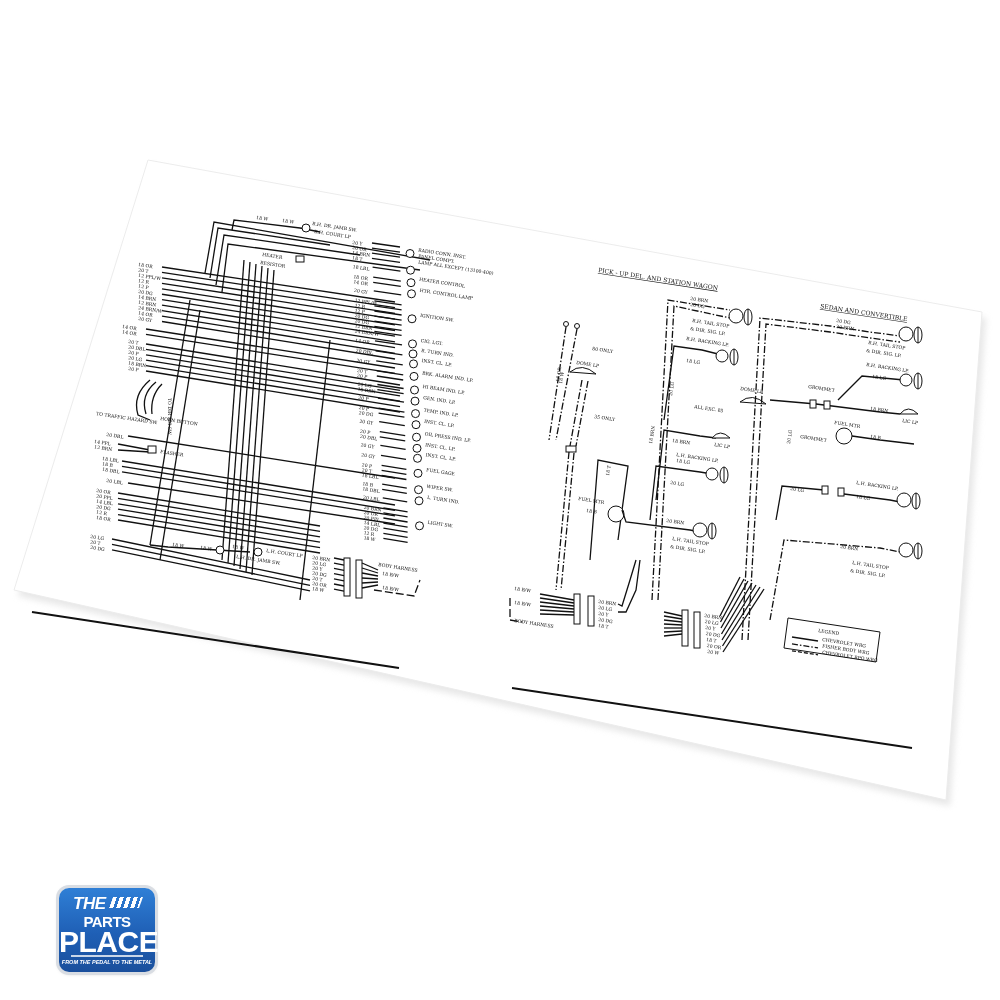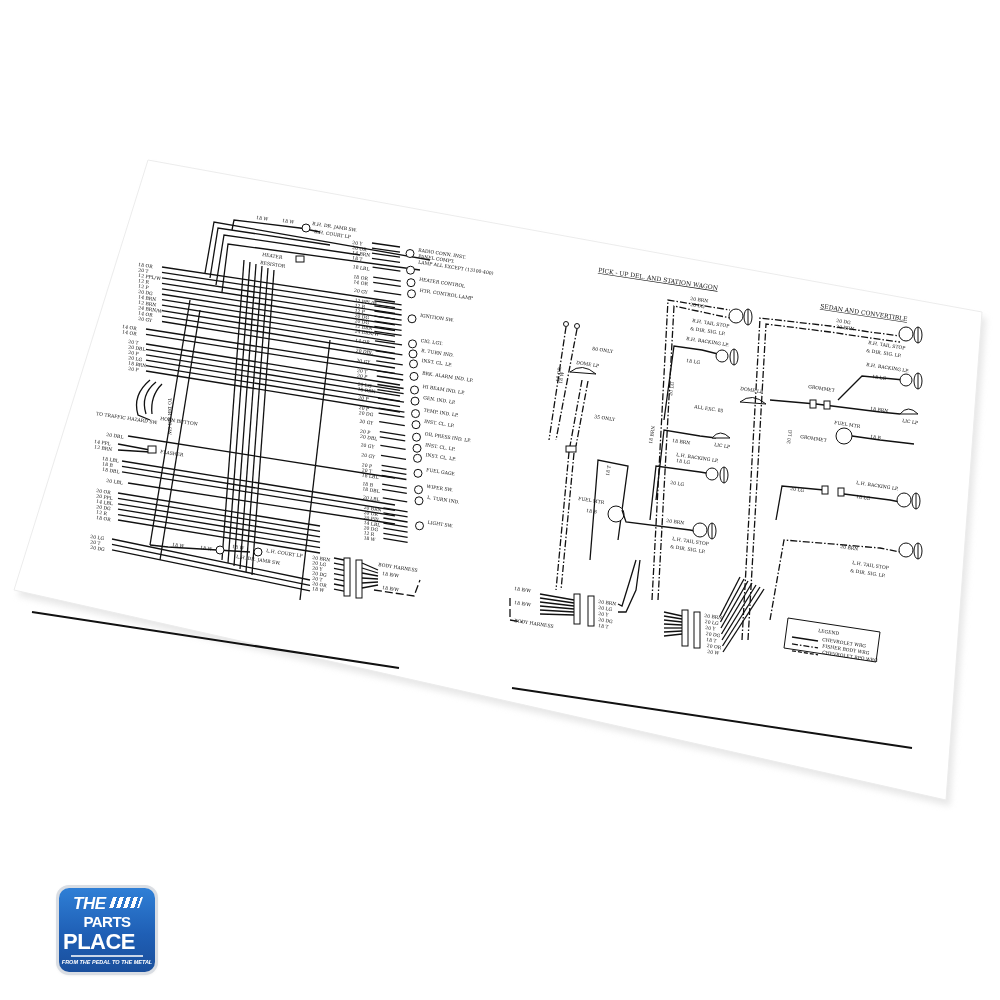--- a/index.html
+++ b/index.html
@@ -9,21 +9,21 @@
   .wl{font-size:4.6px;}
   .ttl{font-size:6px;text-decoration:underline;}
   .logo{position:absolute;left:22px;top:888px;width:96px;height:84px;border-radius:10px;
         background:linear-gradient(180deg,#2f7fd6 0%,#1f5fb5 55%,#1a4f9c 100%);
         box-shadow:0 0 0 3px #d9dde3, 0 1px 4px rgba(0,0,0,.35);color:#fff;
         font-family:"Liberation Sans",sans-serif;text-align:center;margin-left:37px;}
   .logo .l1{position:absolute;left:14px;top:6px;font-size:17px;font-weight:bold;letter-spacing:-.5px;font-style:italic;}
   .logo .flag{position:absolute;left:52px;top:9px;width:30px;height:11px;
         background:repeating-linear-gradient(90deg,#fff 0 4px,transparent 4px 7px);transform:skewX(-20deg);}
   .logo .l2{position:absolute;left:0;right:0;top:24px;font-size:15px;font-weight:bold;line-height:20px;letter-spacing:-.5px;}
-  .logo .l3{position:absolute;left:0;right:16px;top:44px;font-size:22px;font-weight:bold;line-height:20px;letter-spacing:-.5px;}
+  .logo .l3{position:absolute;left:0;right:16px;top:44px;font-size:30px;font-weight:bold;line-height:20px;letter-spacing:-.5px;}
   .logo .rule{position:absolute;left:12px;right:12px;top:67px;height:2px;background:#c9d6e8;}
   .logo .tag{position:absolute;left:0;right:0;top:71px;font-size:5.5px;font-style:italic;font-weight:bold;}
 </style>
 </head>
 <body>
 
 <div id="stage">
   <svg id="sheet-svg" width="1000" height="1000" viewBox="0 0 1000 1000">
     <defs>
       <filter id="sh" x="-5%" y="-5%" width="110%" height="110%">

